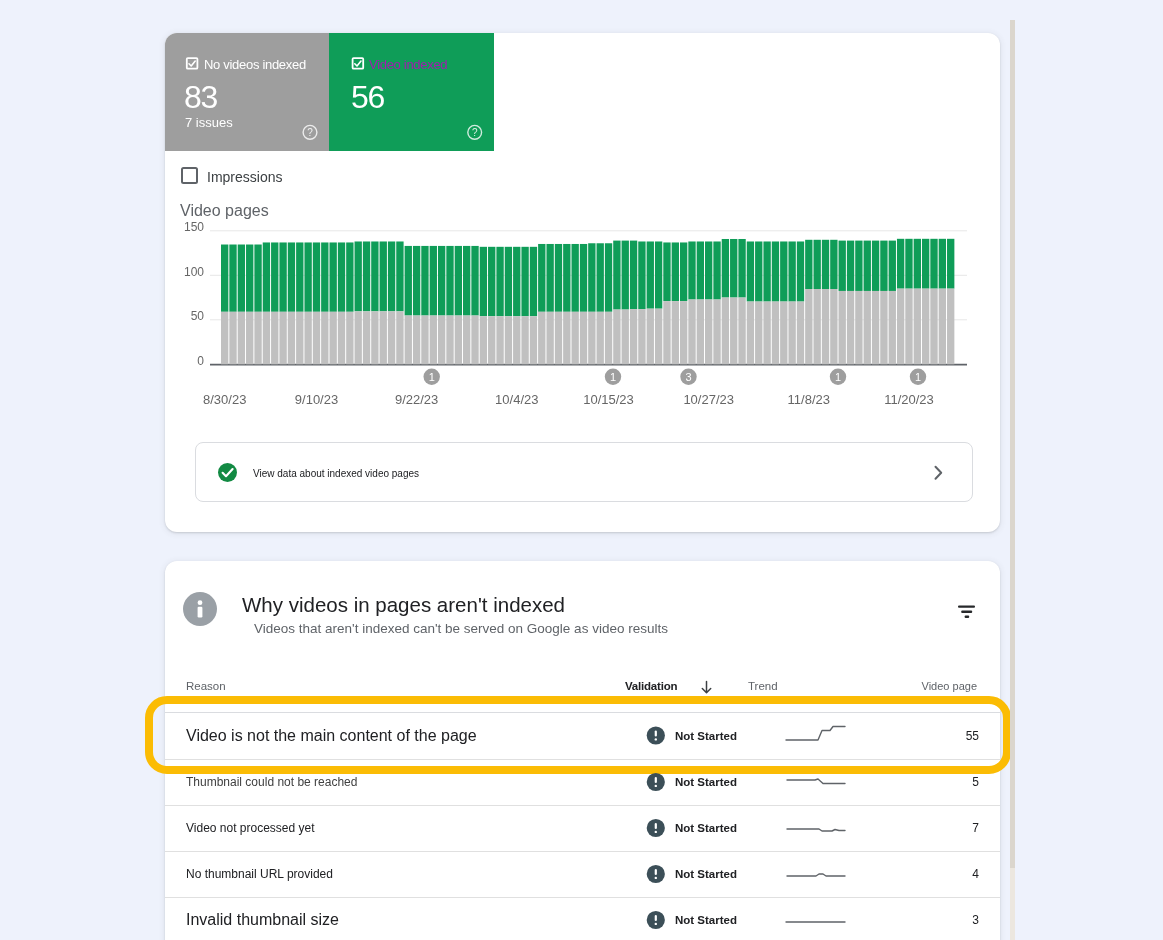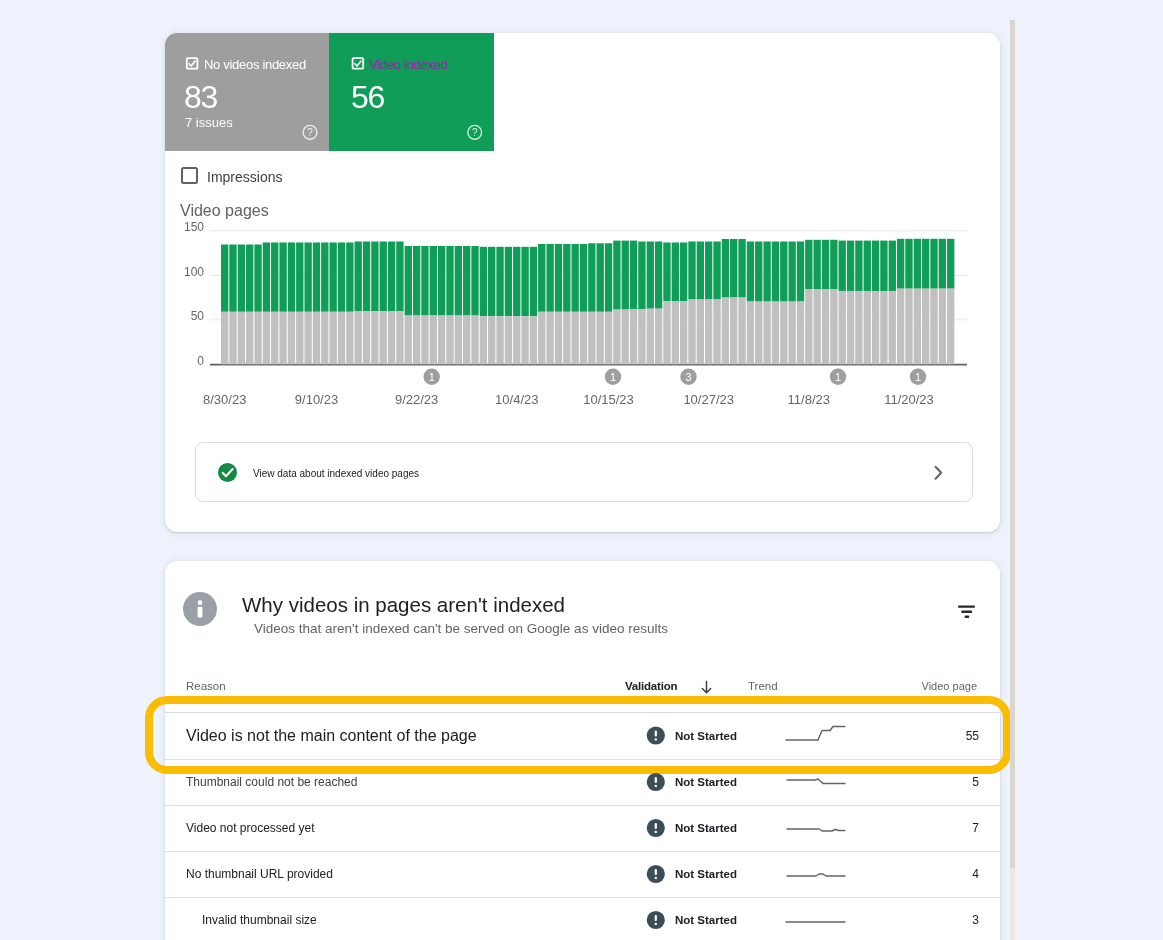--- a/index.html
+++ b/index.html
@@ -247,21 +247,21 @@
 <div class="abs" style="left:165px;top:712px;width:835px;height:1px;background:#dadce0;"></div>
 <div class="abs" style="left:165px;top:759px;width:835px;height:1px;background:#e0e0e0;"></div>
 <div class="abs" style="left:165px;top:805px;width:835px;height:1px;background:#e0e0e0;"></div>
 <div class="abs" style="left:165px;top:851px;width:835px;height:1px;background:#e0e0e0;"></div>
 <div class="abs" style="left:165px;top:897px;width:835px;height:1px;background:#e0e0e0;"></div>
 
 <div class="abs" style="left:186px;top:729.5px;font-size:16px;color:#202124;line-height:12px;">Video is not the main content of the page</div>
 <div class="abs" style="left:186px;top:776px;font-size:12px;color:#404040;line-height:12px;">Thumbnail could not be reached</div>
 <div class="abs" style="left:186px;top:822px;font-size:12px;color:#202124;line-height:12px;">Video not processed yet</div>
 <div class="abs" style="left:186px;top:868px;font-size:12px;color:#202124;line-height:12px;">No thumbnail URL provided</div>
-<div class="abs" style="left:202px;top:914px;font-size:12px;color:#202124;line-height:12px;">Invalid thumbnail size</div>
+<div class="abs" style="left:186px;top:914px;font-size:16px;color:#202124;line-height:12px;">Invalid thumbnail size</div>
 
 <div class="abs" style="left:675px;top:730.5px;font-size:11.5px;color:#202124;font-weight:bold;line-height:11.5px;">Not Started</div>
 <div class="abs" style="left:675px;top:777px;font-size:11.5px;color:#202124;font-weight:bold;line-height:11.5px;">Not Started</div>
 <div class="abs" style="left:675px;top:823px;font-size:11.5px;color:#202124;font-weight:bold;line-height:11.5px;">Not Started</div>
 <div class="abs" style="left:675px;top:869px;font-size:11.5px;color:#202124;font-weight:bold;line-height:11.5px;">Not Started</div>
 <div class="abs" style="left:675px;top:915px;font-size:11.5px;color:#202124;font-weight:bold;line-height:11.5px;">Not Started</div>
 
 <div class="abs" style="left:878px;top:729.5px;width:101px;text-align:right;font-size:12px;color:#202124;line-height:12px;">55</div>
 <div class="abs" style="left:878px;top:776px;width:101px;text-align:right;font-size:12px;color:#202124;line-height:12px;">5</div>
 <div class="abs" style="left:878px;top:822px;width:101px;text-align:right;font-size:12px;color:#202124;line-height:12px;">7</div>

